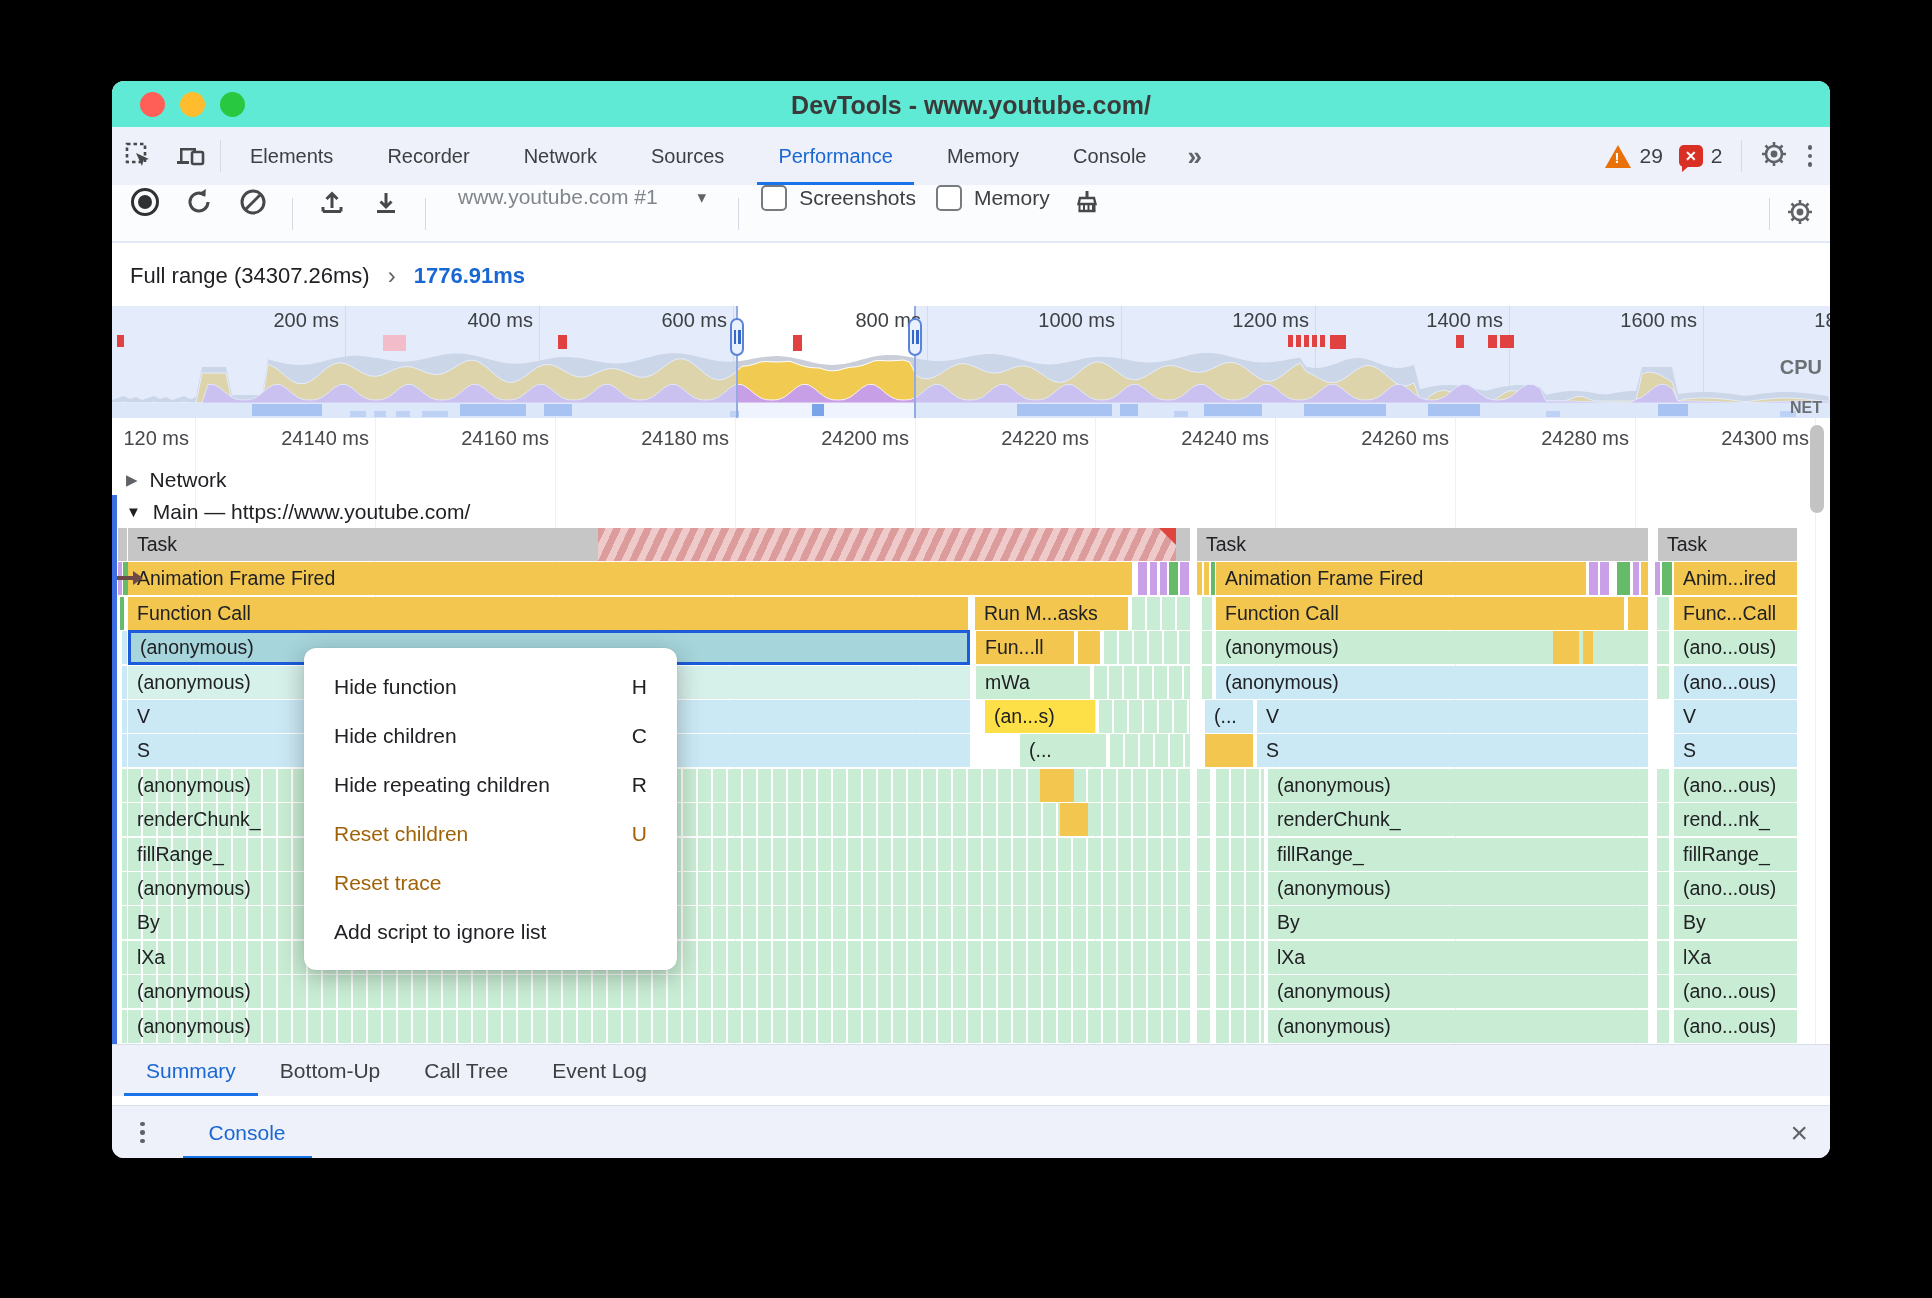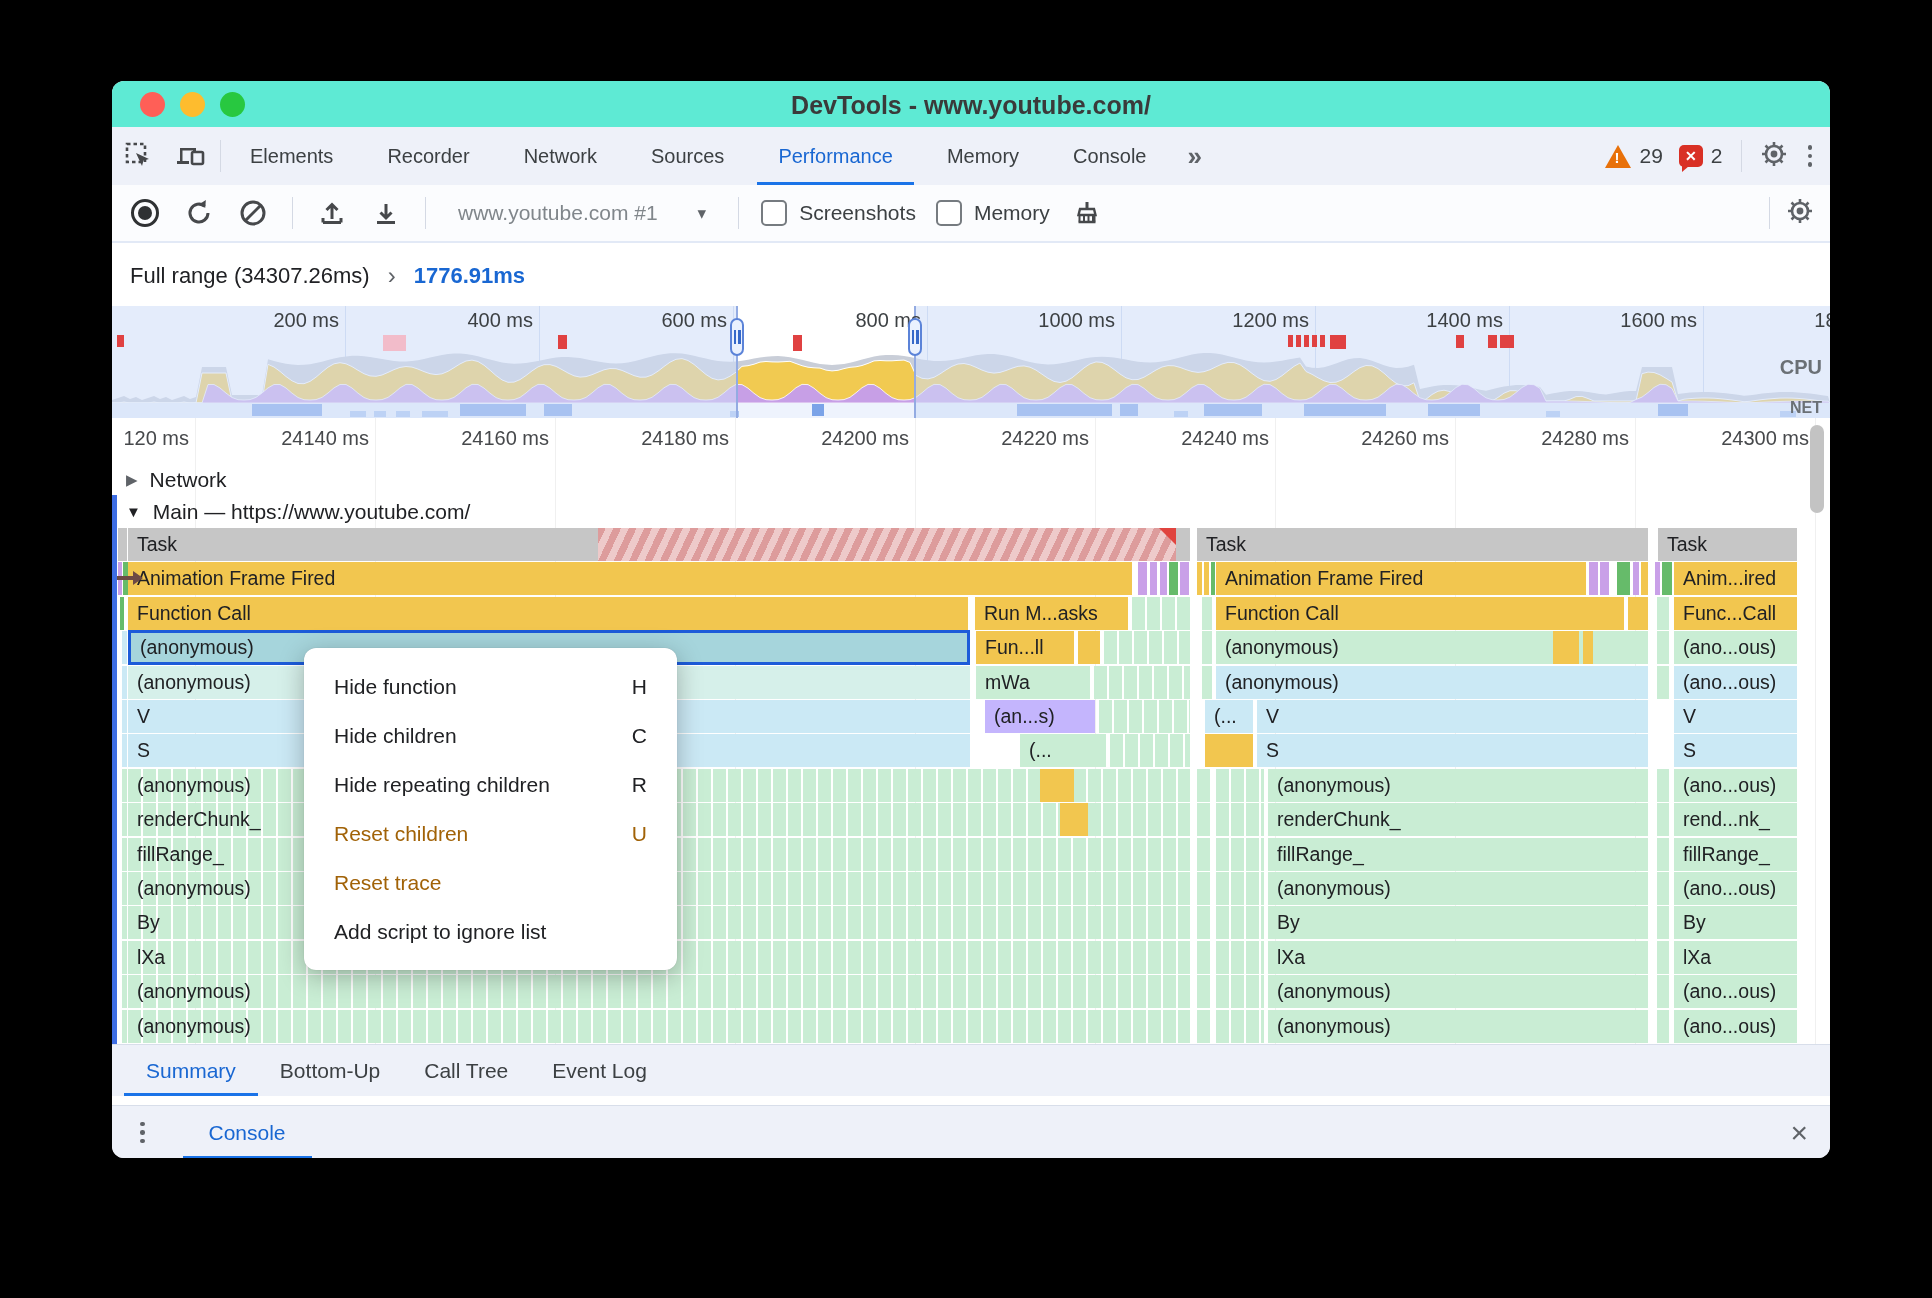--- a/index.html
+++ b/index.html
@@ -26,21 +26,21 @@
     border-bottom:23px solid #e8710a;position:relative;}
   .warn-tri::after{content:"!";position:absolute;left:-4px;top:4px;color:#fff;font-size:15px;font-weight:700;}
   .err-bub{width:24px;height:22px;background:#d93025;border-radius:5px;position:relative;color:#fff;
     font-size:14px;font-weight:700;text-align:center;line-height:22px;}
   .err-bub::after{content:"";position:absolute;left:3px;bottom:-5px;border-left:7px solid #d93025;border-bottom:6px solid transparent;}
   .gearicon{font-size:27px;color:#5f6368;line-height:1;}
   .kebab{display:inline-flex;flex-direction:column;gap:4px;padding:4px;}
   .kebab i{width:4.5px;height:4.5px;border-radius:50%;background:#5f6368;}
   
   .toolbar{position:absolute;left:0;top:104px;width:100%;height:58px;background:#fbfcfe;border-bottom:2px solid #e2e9f6;
-    display:flex;align-items:center;gap:20px;padding:0 16px;box-sizing:border-box;}
+    display:flex;align-items:flex-start;gap:20px;padding:0 16px;box-sizing:border-box;}
   .icn{color:#46484b;display:inline-flex;align-items:center;justify-content:center;width:34px;height:34px;}
   .rec{width:22px;height:22px;border:3px solid #2f3133;border-radius:50%;position:relative;}
   .rec::after{content:"";position:absolute;left:4px;top:4px;width:14px;height:14px;background:#2f3133;border-radius:50%;}
   .selectbox{display:flex;align-items:center;gap:40px;padding:0 10px;}
   .selectbox .val{font-size:21px;color:#80868b;}
   .selectbox .car{font-size:17px;color:#5f6368;}
   .chk{display:flex;align-items:center;gap:12px;font-size:21px;color:#3c4043;}
   .box{width:22px;height:22px;border:2px solid #767b80;border-radius:5px;background:#fff;}
   .tb-gear{margin-left:auto;display:flex;align-items:center;gap:14px;}
   
@@ -395,21 +395,21 @@
       <div class="fbar nolabel" style="left:10px;top:584.6px;width:5px;background:#cbe9f5;"></div>
       <div class="fbar" style="left:16px;top:584.6px;width:842px;background:#d6f0ea;">(anonymous)</div>
       <div class="fbar" style="left:864px;top:584.6px;width:114px;background:#c9edd4;">mWa</div>
       <div class="fbar nolabel" style="left:982px;top:584.6px;width:96px;background:repeating-linear-gradient(90deg,#c9edd4 0 13px,#ffffff 13px 15px);"></div>
       <div class="fbar nolabel" style="left:1090px;top:584.6px;width:10px;background:repeating-linear-gradient(90deg,#c9edd4 0 13px,#ffffff 13px 15px);"></div>
       <div class="fbar" style="left:1104px;top:584.6px;width:432px;background:#cbe9f5;">(anonymous)</div>
       <div class="fbar nolabel" style="left:1545px;top:584.6px;width:12px;background:repeating-linear-gradient(90deg,#c9edd4 0 13px,#ffffff 13px 15px);"></div>
       <div class="fbar" style="left:1562px;top:584.6px;width:123px;background:#cbe9f5;">(ano...ous)</div>
       <div class="fbar nolabel" style="left:10px;top:619px;width:5px;background:#cbe9f5;"></div>
       <div class="fbar" style="left:16px;top:619px;width:842px;background:#cbe9f5;">V</div>
-      <div class="fbar" style="left:873px;top:619px;width:110px;background:#c4b5fd;">(an...s)</div>
+      <div class="fbar" style="left:873px;top:619px;width:110px;background:#fde047;">(an...s)</div>
       <div class="fbar nolabel" style="left:987px;top:619px;width:91px;background:repeating-linear-gradient(90deg,#c9edd4 0 13px,#ffffff 13px 15px);"></div>
       <div class="fbar" style="left:1093px;top:619px;width:48px;background:#cbe9f5;">(...</div>
       <div class="fbar" style="left:1145px;top:619px;width:391px;background:#cbe9f5;">V</div>
       <div class="fbar" style="left:1562px;top:619px;width:123px;background:#cbe9f5;">V</div>
       <div class="fbar nolabel" style="left:10px;top:653.4px;width:5px;background:#cbe9f5;"></div>
       <div class="fbar" style="left:16px;top:653.4px;width:842px;background:#cbe9f5;">S</div>
       <div class="fbar" style="left:908px;top:653.4px;width:86px;background:#c9edd4;">(...</div>
       <div class="fbar nolabel" style="left:998px;top:653.4px;width:80px;background:repeating-linear-gradient(90deg,#c9edd4 0 13px,#ffffff 13px 15px);"></div>
       <div class="fbar nolabel" style="left:1093px;top:653.4px;width:48px;background:#f2c64f;"></div>
       <div class="fbar" style="left:1145px;top:653.4px;width:391px;background:#cbe9f5;">S</div>

